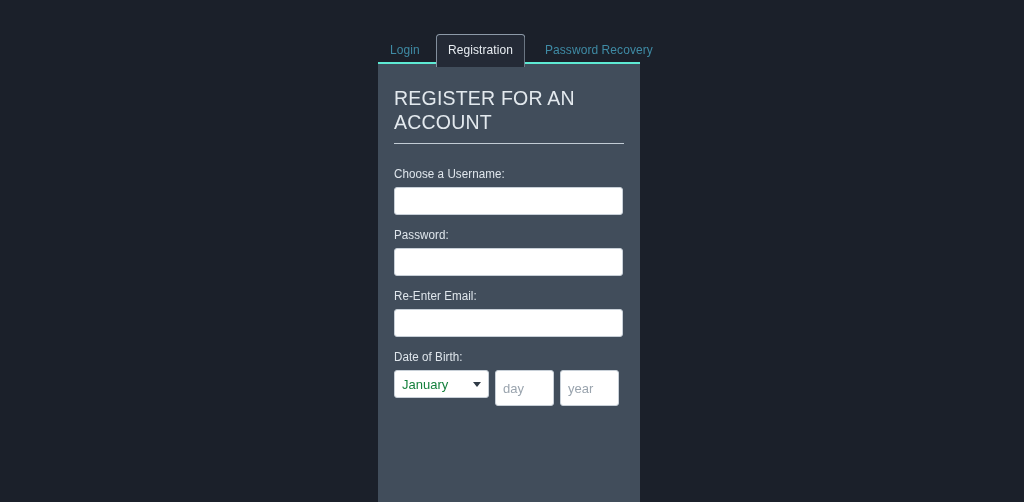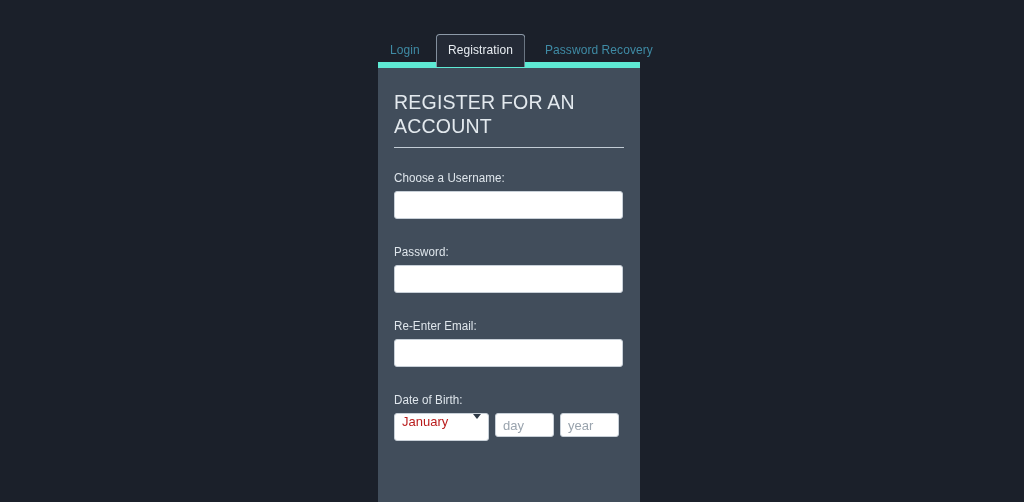--- a/index.html
+++ b/index.html
@@ -60,21 +60,21 @@
   }
 
   
   .panel {
     position: absolute;
     left: 378px;
     top: 62px;
     width: 262px;
     height: 440px;
     background: #414d5b;
-    border-top: 6px solid #5eead4;
+    border-top: 2px solid #5eead4;
     box-sizing: border-box;
     z-index: 1;
   }
   .panel-inner {
     padding: 22px 16px 0 16px;
   }
 
   
   .panel-title {
     font-family: "Liberation Sans Narrow", "Liberation Sans", sans-serif;
@@ -91,21 +91,21 @@
   }
   .title-rule {
     height: 1px;
     background: #c2ccd5;
     margin: 0 0 22px 0;
     width: 100%;
   }
 
   
   .field {
-    margin-bottom: 25px;
+    margin-bottom: 12px;
   }
   .field-label {
     display: block;
     font-family: "Liberation Sans Narrow", "Liberation Sans", sans-serif;
     font-size: 12.5px;
     line-height: 16px;
     color: #dfe6ec;
     margin-bottom: 5px;
     letter-spacing: 0.05px;
     transform: scaleX(0.93);
@@ -140,47 +140,48 @@
   }
   .dob-select {
     box-sizing: border-box;
     width: 95px;
     height: 28px;
     background: #ffffff;
     border: 1px solid #c8d0d8;
     border-radius: 3px;
     font-family: "Liberation Sans Narrow", "Liberation Sans", sans-serif;
     font-size: 13px;
-    color: #b91c1c;
+    color: #15803d;
     padding: 0 7px;
     outline: none;
     appearance: none;
     -webkit-appearance: none;
     position: relative;
     display: flex;
+    align-items: center;
     cursor: pointer;
   }
   .dob-select .sel-value {
     flex: 1;
     white-space: nowrap;
     overflow: hidden;
   }
   .dob-select .sel-arrow {
     width: 0;
     height: 0;
     border-left: 4px solid transparent;
     border-right: 4px solid transparent;
     border-top: 5px solid #2f3a46;
     margin-left: 4px;
     flex: none;
   }
   .dob-small {
     box-sizing: border-box;
     width: 59px;
-    height: 24px;
+    height: 36px;
     background: #ffffff;
     border: 1px solid #c8d0d8;
     border-radius: 3px;
     font-family: "Liberation Sans Narrow", "Liberation Sans", sans-serif;
     font-size: 13px;
     color: #be185d;
     padding: 0 7px;
     outline: none;
   }
   .dob-small::placeholder {

